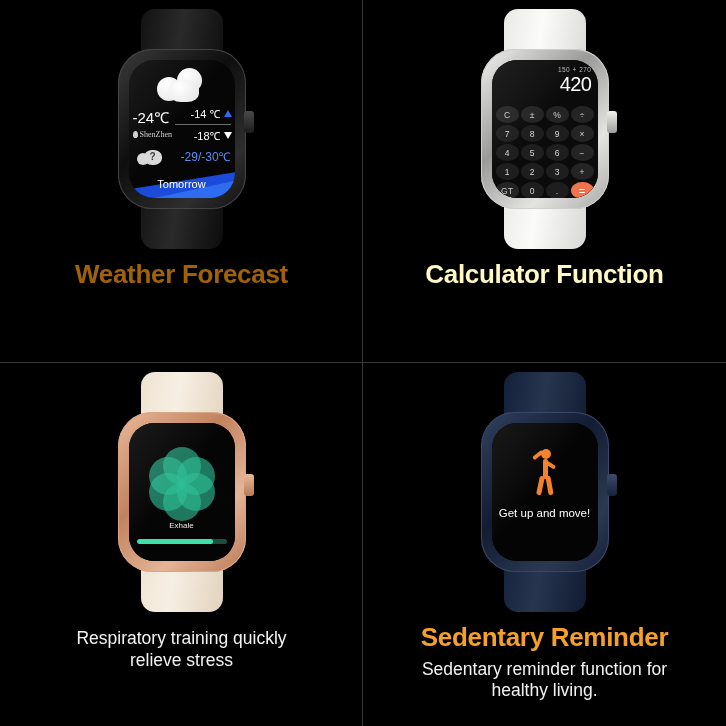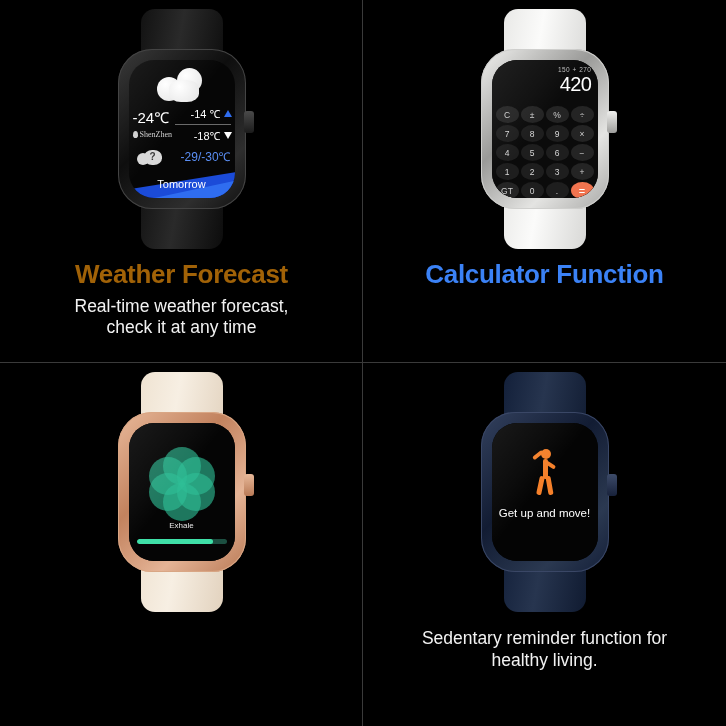--- a/index.html
+++ b/index.html
@@ -172,22 +172,20 @@
                   <div class="wv2"></div>
               </div>
               <div class="wx-tomorrow">Tomorrow</div>
               <div class="gloss"></div>
             </div>
           </div>
         </div>
       </div>
     </div>
     <div class="title" style="color:#a16207">Weather Forecast</div>
-    <div class="subtitle" style="white-space:pre-line">Real-time weather forecast,
-check it at any time</div>
   </div>
 
   <div class="cell">
     <div class="watch-wrap">
       <div class="watch w-silver">
         <div class="band top"></div>
         <div class="band bot"></div>
         <div class="case">
           <div class="crown"></div>
           <div class="screen">
@@ -215,21 +213,21 @@
                 <div class="key">0</div>
                 <div class="key">.</div>
                 <div class="key eq">=</div>
               </div>
               <div class="gloss"></div>
             </div>
           </div>
         </div>
       </div>
     </div>
-    <div class="title" style="color:#3b82f6">Calculator Function</div>
+    <div class="title" style="color:#fef9c3">Calculator Function</div>
   </div>
 
   <div class="cell">
     <div class="watch-wrap">
       <div class="watch w-gold">
         <div class="band top"></div>
         <div class="band bot"></div>
         <div class="case">
           <div class="crown"></div>
           <div class="screen">
@@ -245,20 +243,22 @@
               <div class="br-label">Exhale</div>
               <div class="br-track">
                 <div class="br-fill" style="width:85%"></div>
               </div>
               <div class="gloss"></div>
             </div>
           </div>
         </div>
       </div>
     </div>
+    <div class="subtitle" style="white-space:pre-line">Respiratory training quickly
+relieve stress</div>
   </div>
 
   <div class="cell">
     <div class="watch-wrap">
       <div class="watch w-navy">
         <div class="band top"></div>
         <div class="band bot"></div>
         <div class="case">
           <div class="crown"></div>
           <div class="screen">
@@ -271,16 +271,17 @@
                 <div class="f-leg-l"></div>
                 <div class="f-leg-r"></div>
               </div>
               <div class="sd-text">Get up and move!</div>
               <div class="gloss"></div>
             </div>
           </div>
         </div>
       </div>
     </div>
+    <div class="title" style="color:#f5a02a">Sedentary Reminder</div>
     <div class="subtitle" style="white-space:pre-line">Sedentary reminder function for
 healthy living.</div>
   </div>
 </div>
 
 </body></html>

